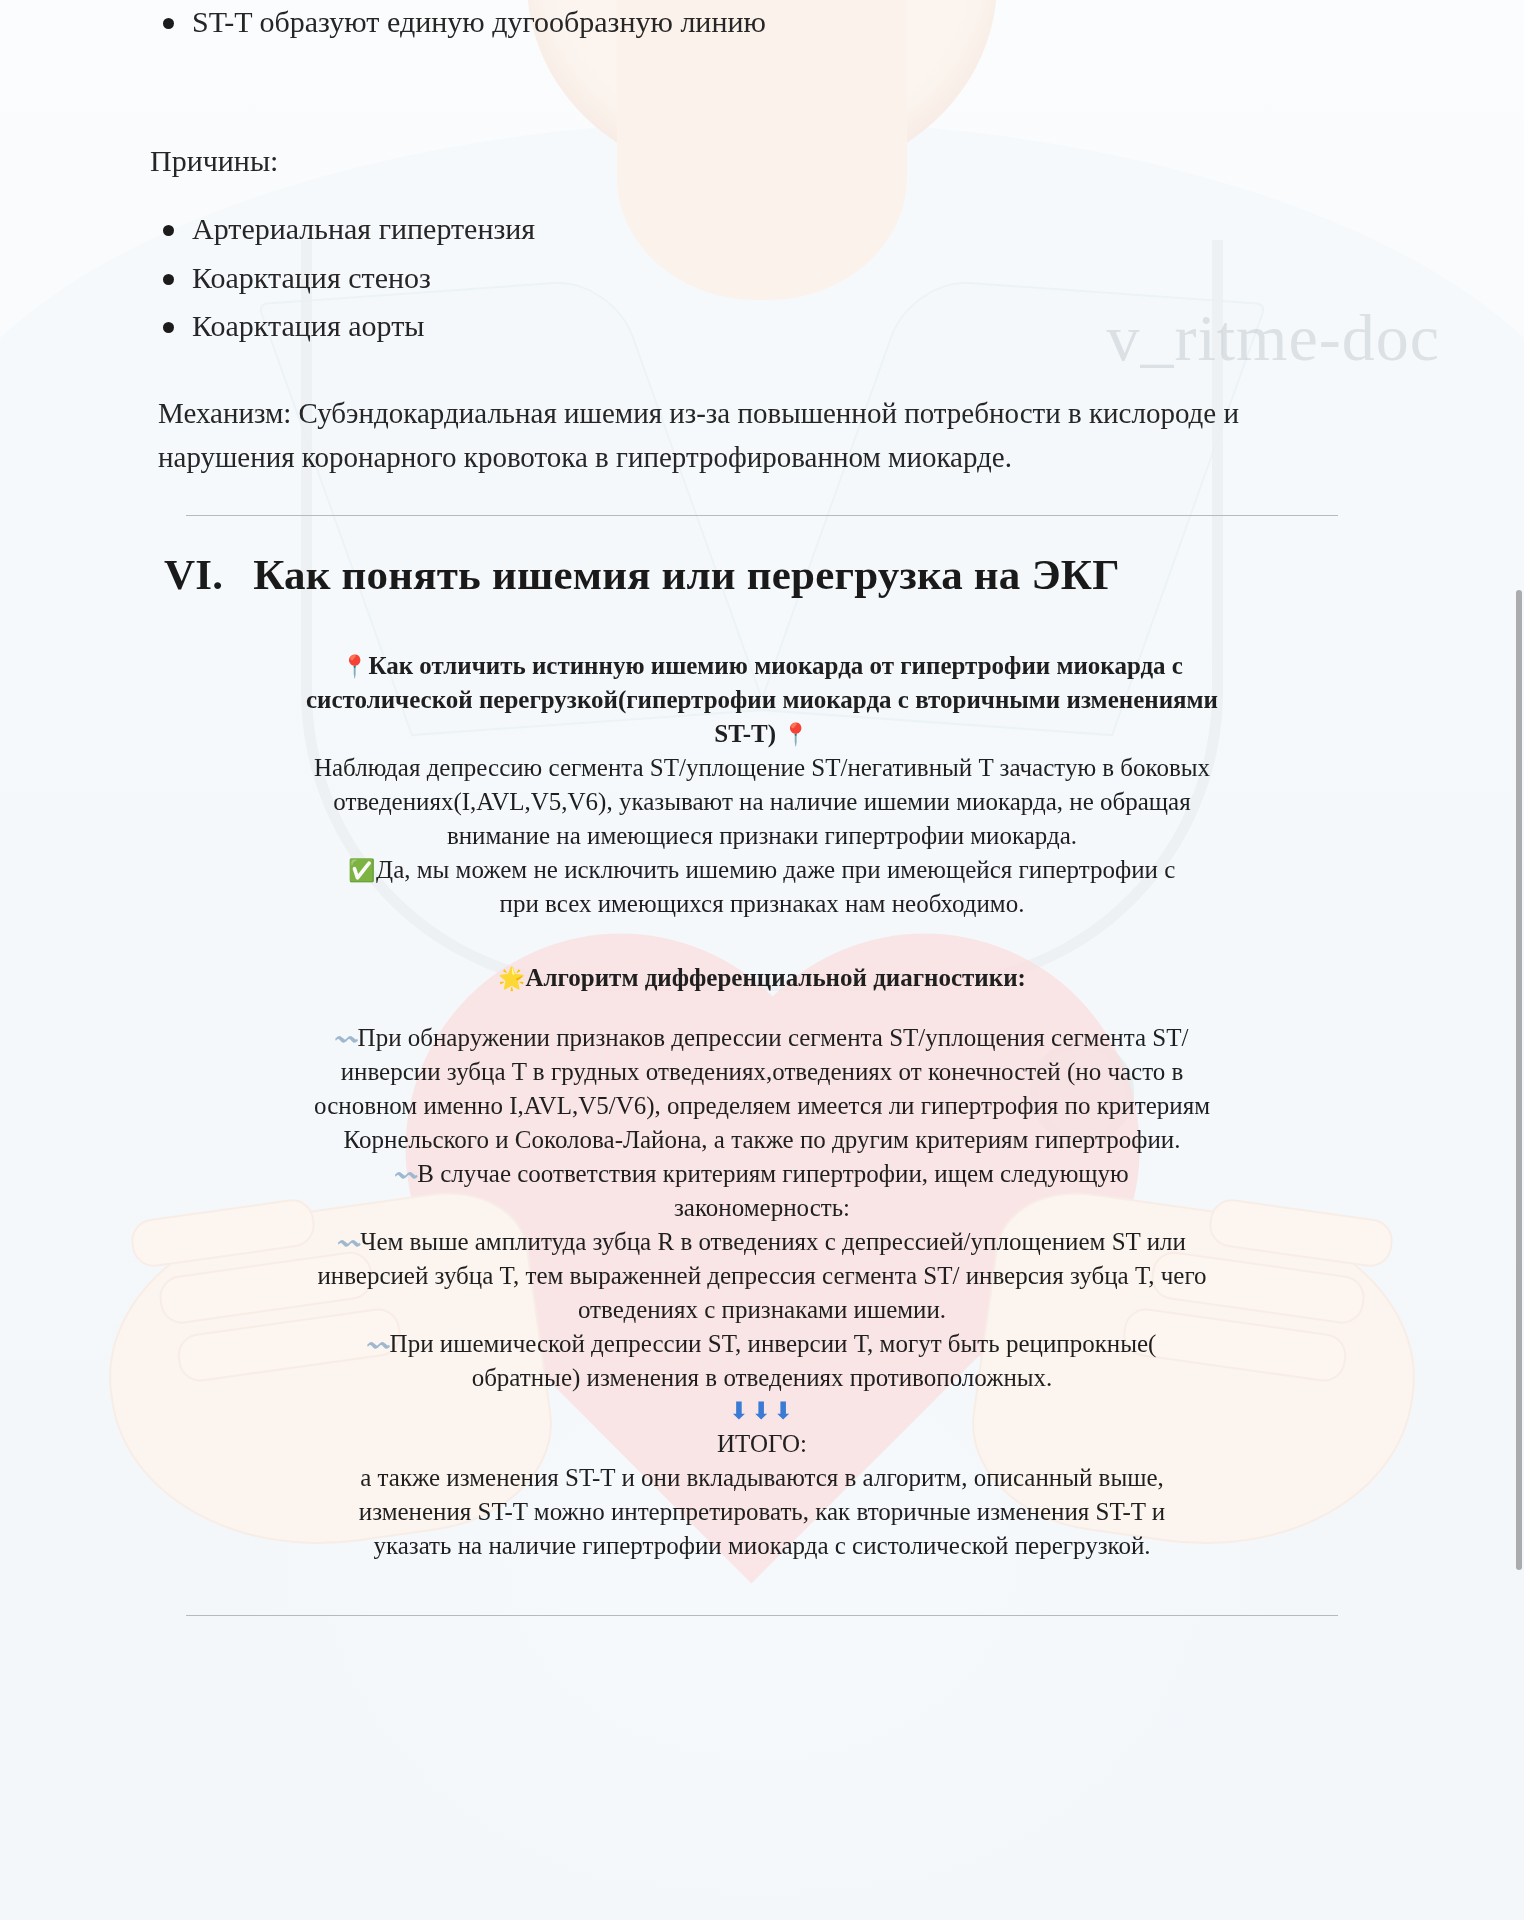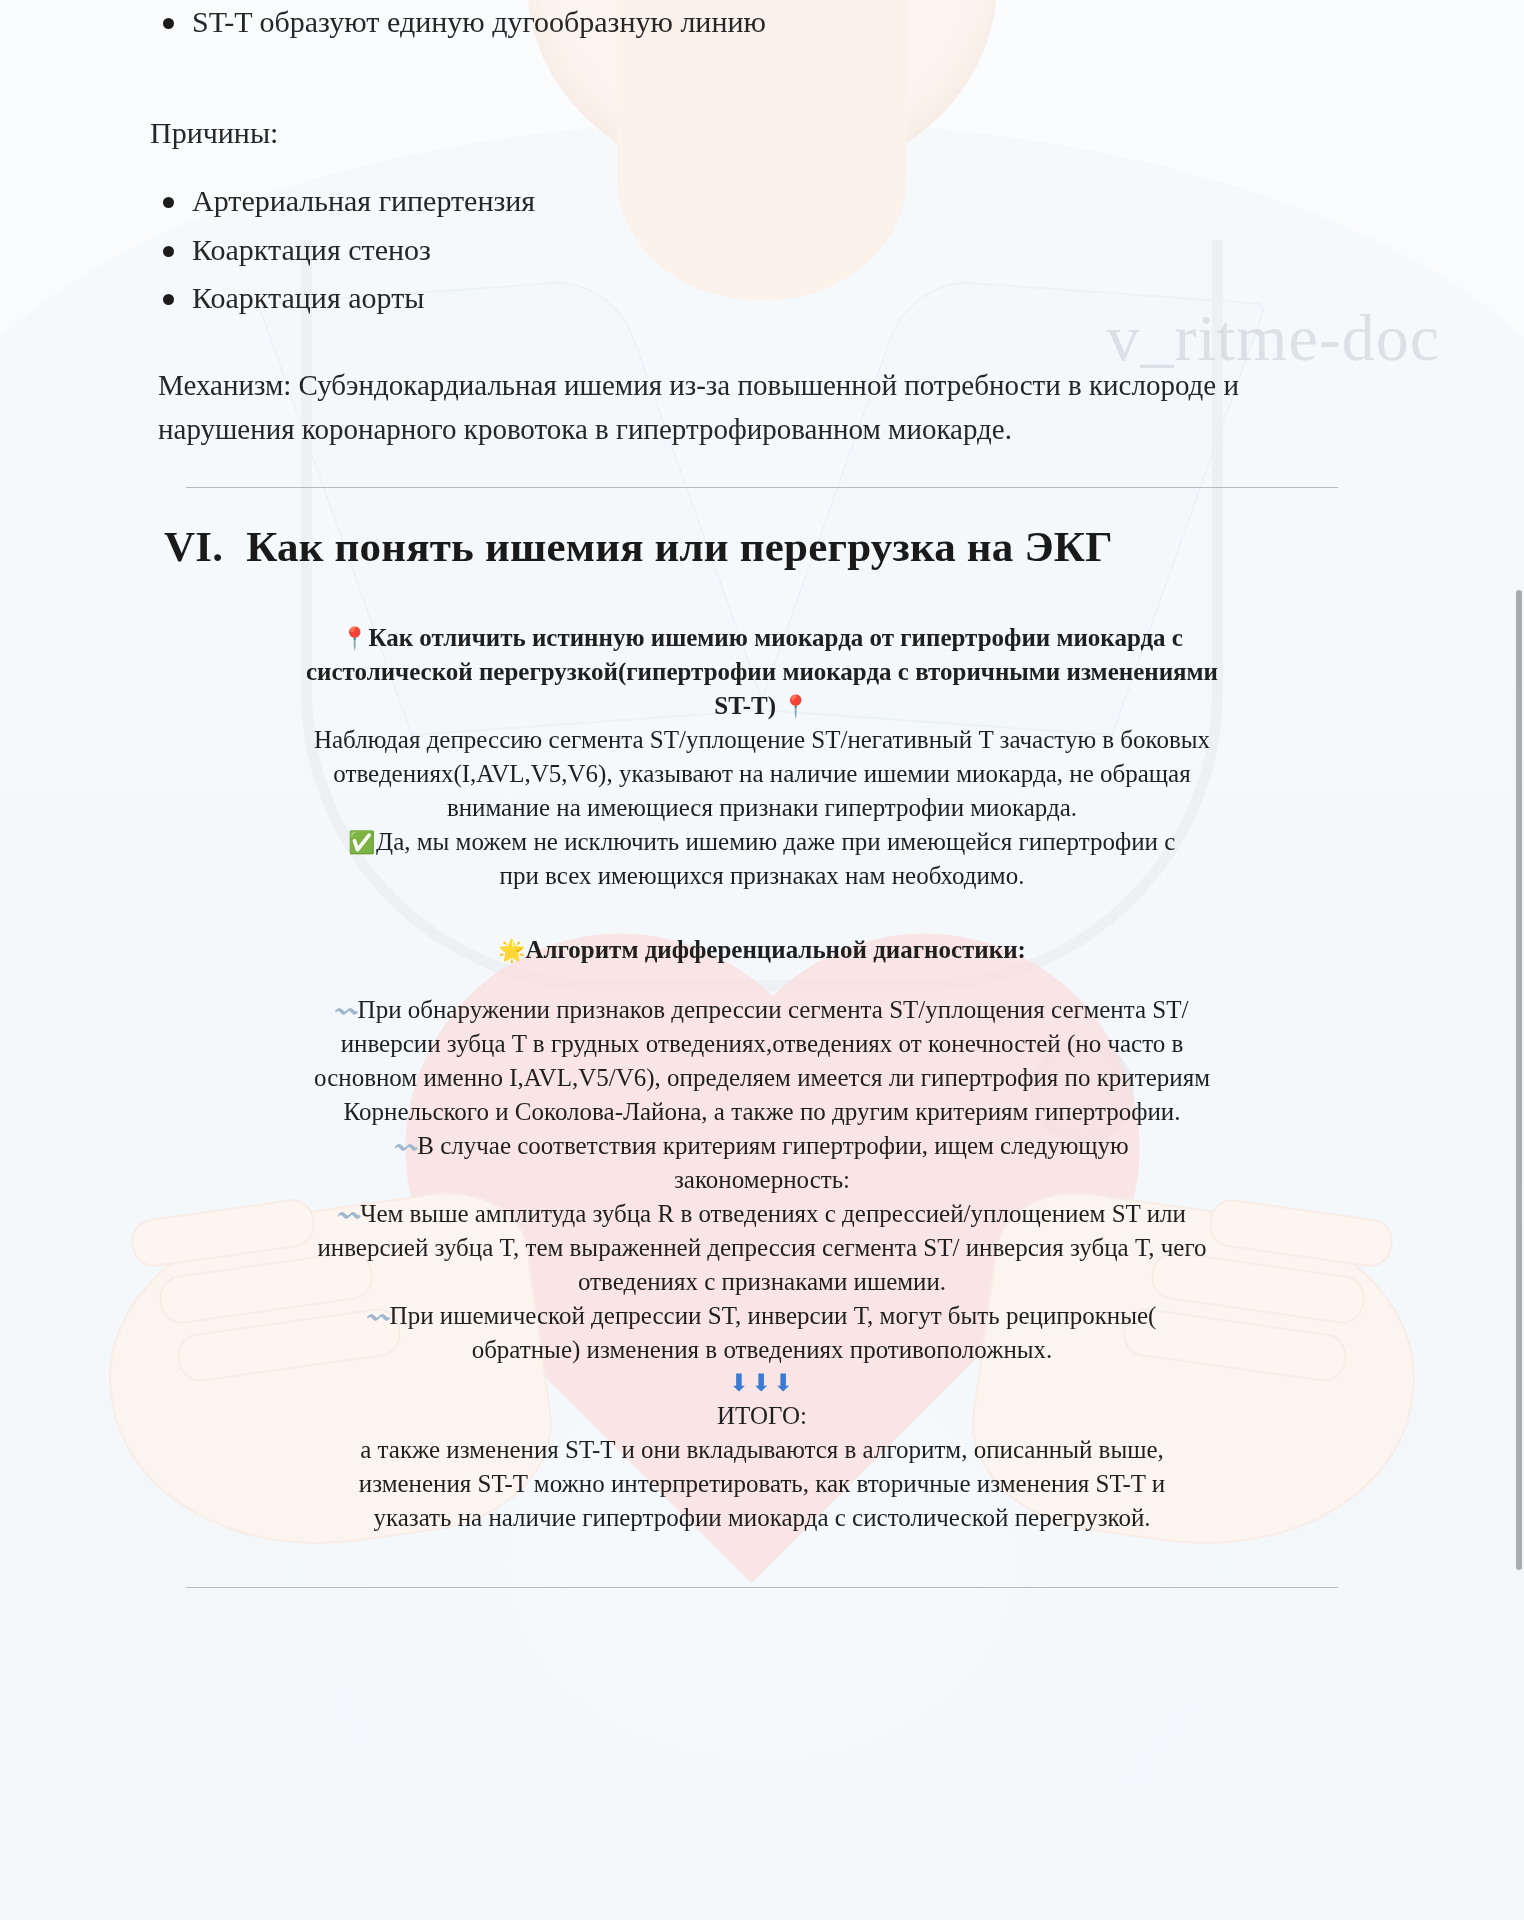--- a/index.html
+++ b/index.html
@@ -207,40 +207,40 @@
     width: 11px;
     height: 11px;
     border-radius: 50%;
     background: #1c1c1c;
   }
 
   .top-bullet { margin-top: 92px; }
   .lead {
     font-size: 30px;
     line-height: 1.5;
-    margin: 66px 0 24px 0;
+    margin: 94px 0 24px 0;
     color: #262626;
   }
   .mechanism {
     font-size: 29px;
     line-height: 1.52;
     margin: 42px 0 0 8px;
     color: #262626;
   }
 
   hr.rule {
     border: none;
     border-top: 1px solid #b9b9b9;
     margin: 36px 36px 0 36px;
   }
 
   .section-title {
     display: flex;
     align-items: baseline;
-    gap: 23px;
+    gap: 30px;
     font-size: 43px;
     font-weight: 700;
     margin: 34px 0 0 14px;
     color: #1a1a1a;
     letter-spacing: .2px;
   }
   .section-title .num { font-weight: 700; }
 
   .body-block {
     text-align: center;

